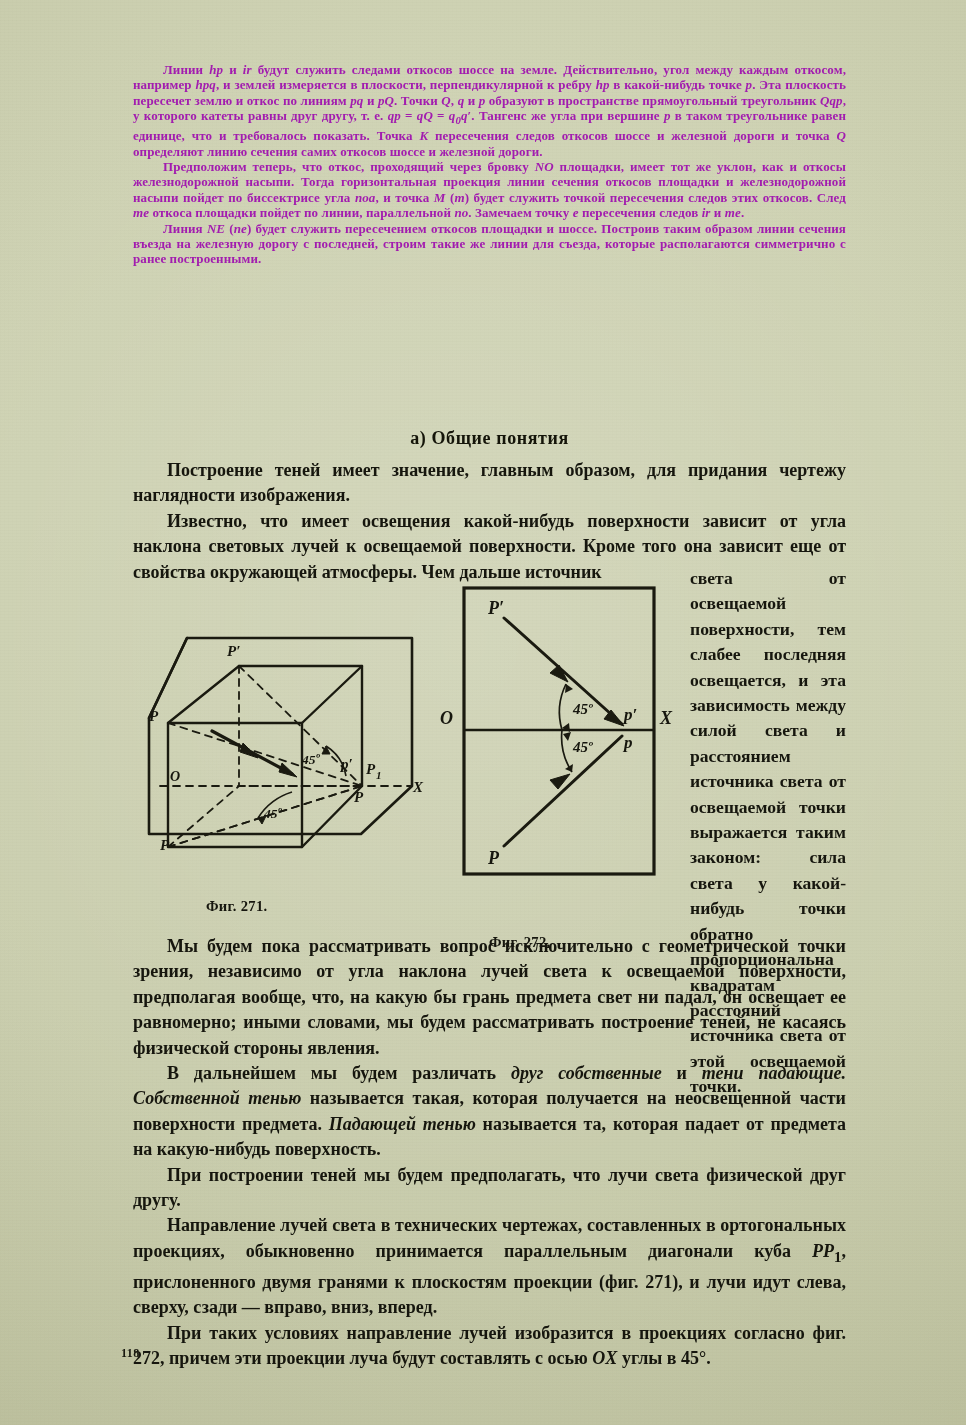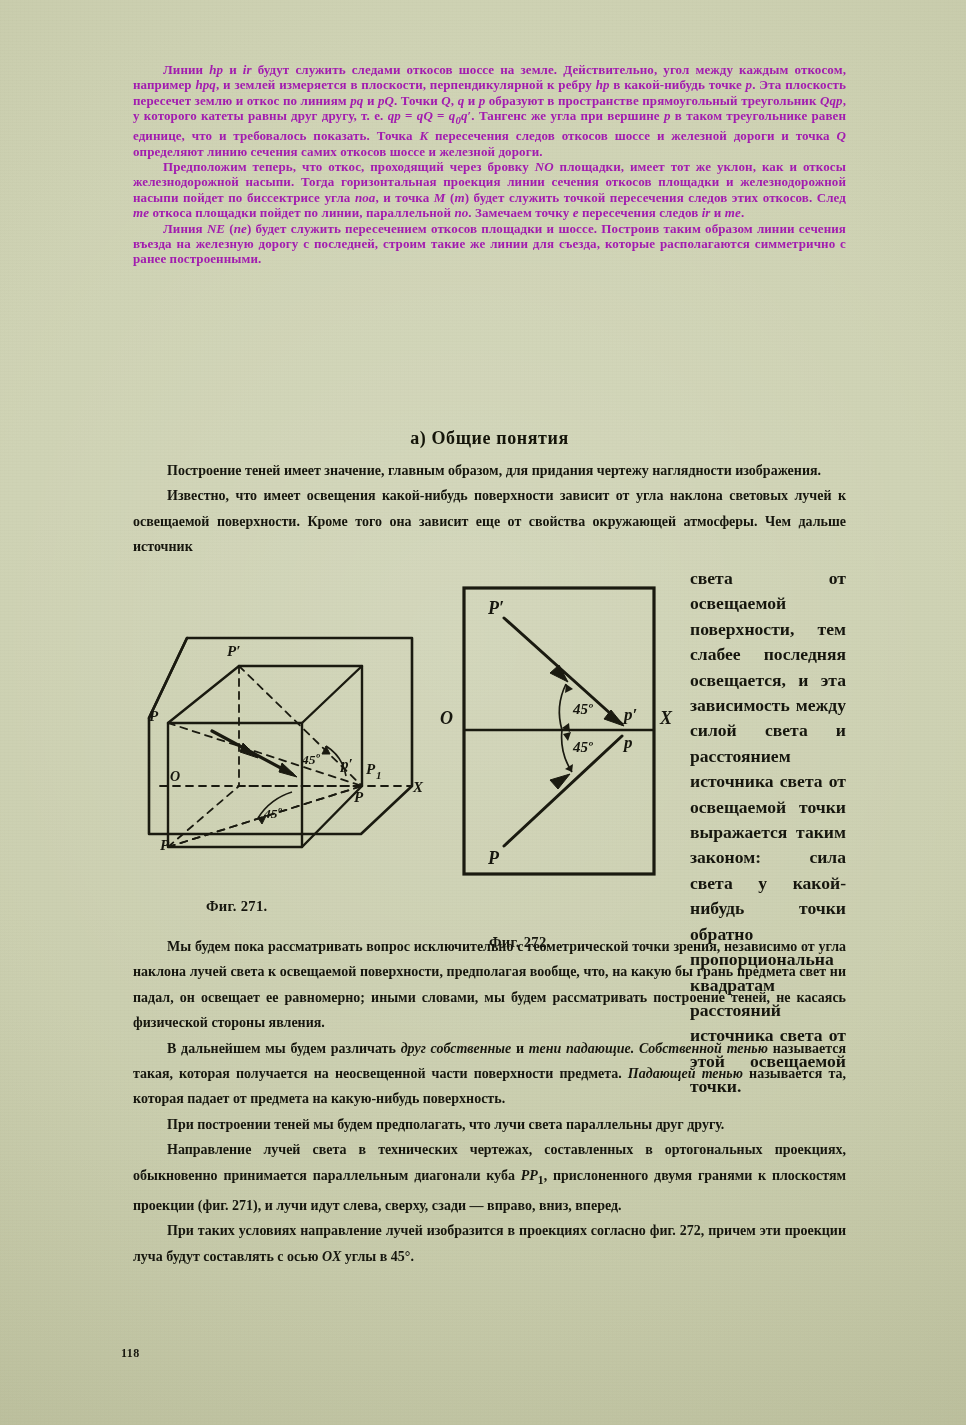--- a/index.html
+++ b/index.html
@@ -60,21 +60,21 @@
     top:428px;
     text-align:center;
     font-weight:700;
     font-size:18px;
     letter-spacing:.6px;
     color:#141409;
   }
 
   
   .bodytext{
-    font-size:14px;
+    font-size:18px;
     line-height:25.4px;
     font-weight:700;
     color:#16160e;
     text-align:justify;
     font-family:"Liberation Serif", serif;
   }
   .bodytext p{margin:0;text-indent:34px;}
 
   .body-top{top:458px;}
 
@@ -249,21 +249,21 @@
       </g>
     </svg>
   </div>
   <div class="figcap" id="cap272">Фиг. 272.</div>
 
   <div class="col bodytext body-bottom">
     <p>Мы будем пока рассматривать вопрос исключительно с геометрической точки зрения, независимо от угла наклона лучей света к освещаемой поверхности, предполагая вообще, что, на какую бы грань предмета свет ни падал, он освещает ее равномерно; иными словами, мы будем рассматривать построение теней, не касаясь физической стороны явления.</p>
     <p>
       В дальнейшем мы будем различать <i>друг собственные</i> и <i>тени падающие. Собственной тенью</i> называется такая, которая получается на неосвещенной части поверхности предмета. <i>Падающей тенью</i> называется та, которая падает от предмета на какую-нибудь поверхность.
     </p>
-    <p>При построении теней мы будем предполагать, что лучи света параллельны друг другу.</p>
+    <p>При построении теней мы будем предполагать, что лучи света физической друг другу.</p>
     <p>
       Направление лучей света в технических чертежах, составленных в ортогональных проекциях, обыкновенно принимается параллельным диагонали куба <i>PP</i><sub>1</sub>, прислоненного двумя гранями к плоскостям проекции (фиг. 271), и лучи идут слева, сверху, сзади&nbsp;— вправо, вниз, вперед.
     </p>
     <p>
       При таких условиях направление лучей изобразится в проекциях согласно фиг. 272, причем эти проекции луча будут составлять с осью <i>OX</i> углы в 45°.
     </p>
   </div>
 
   <div class="pagenum">118</div>
 

